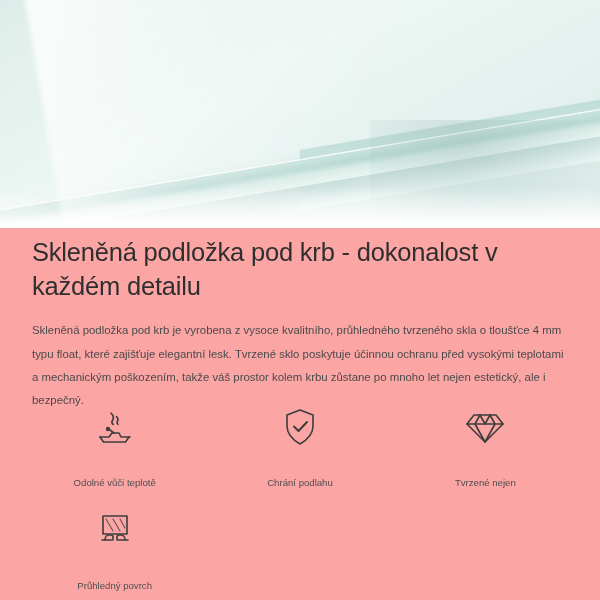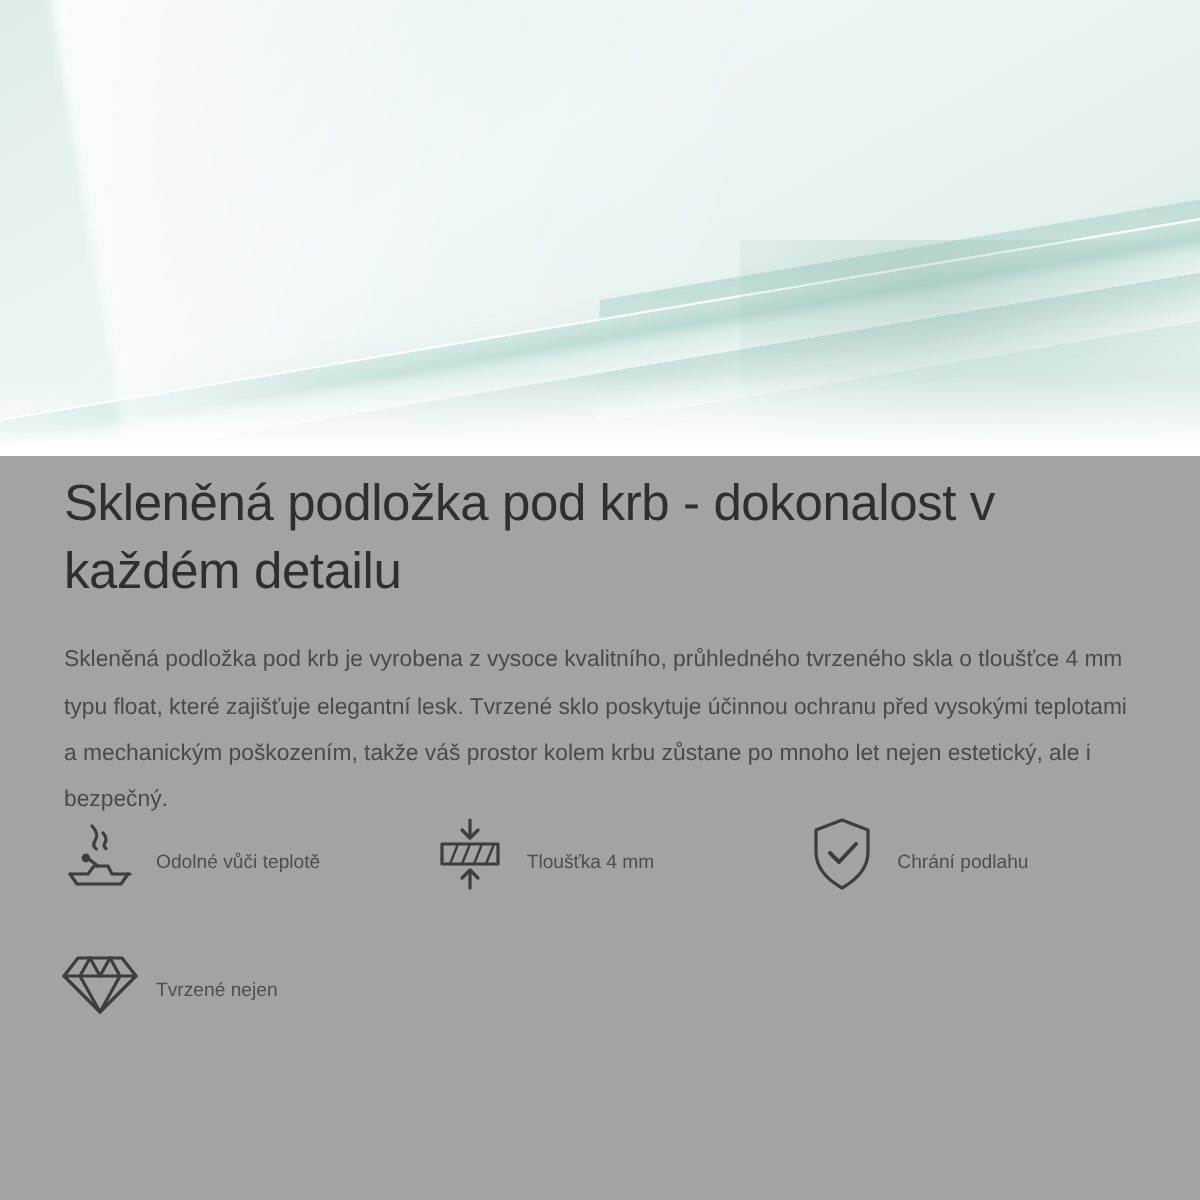--- a/index.html
+++ b/index.html
@@ -12,21 +12,21 @@
     background: #ffffff;
     font-family: "Liberation Sans", sans-serif;
     color: #3c3c3c;
     overflow: hidden;
   }
 
   .page {
     position: relative;
     width: 600px;
     height: 600px;
-    background: #a3a3a3;
+    background: #fca5a5;
     overflow: hidden;
   }
 
   
   .hero {
     position: absolute;
     top: 0;
     left: 0;
     width: 600px;
     height: 228px;
@@ -153,24 +153,25 @@
     left: 0;
     width: 600px;
     padding: 0 22px;
     box-sizing: border-box;
     display: grid;
     grid-template-columns: repeat(3, 1fr);
     grid-row-gap: 18px;
   }
   .feature {
     display: flex;
-    flex-direction: row;
+    flex-direction: column;
     align-items: center;
     justify-content: flex-start;
     text-align: center;
+    gap: 17px;
   }
   .feature-icon {
     width: 56px;
     height: 46px;
     display: flex;
     align-items: center;
     justify-content: center;
   }
   .feature-icon svg {
     display: block;
@@ -211,33 +212,20 @@
           <path d="M24.5 9.5c1.6 1.8 1.9 3.5 1 4.9-.8 1.2-.6 2.1.5 2.9"></path>
           <path d="M8 30h9l3-4h7l2 4h9"></path>
           <path d="M8 30l3.5 5h22L37 30"></path>
           <path d="M22 26l-4-3"></path>
           <circle cx="16" cy="22" r="2.2" fill="#3d3d3d" stroke="none"></circle>
         </svg>
       </div>
       <div class="feature-label">Odolné vůči teplotě</div>
     </div>
 
-    <div class="feature">
-      <div class="feature-icon">
-        <svg width="46" height="40" viewBox="0 0 46 40" fill="none" stroke="#3d3d3d" stroke-width="1.6" stroke-linecap="round" stroke-linejoin="round">
-          <path d="M23 3v8"></path>
-          <path d="M19 8l4 4 4-4"></path>
-          <path d="M23 37v-8"></path>
-          <path d="M19 32l4-4 4 4"></path>
-          <rect x="9" y="15" width="28" height="10"></rect>
-          <path d="M13 25l4-10M19 25l4-10M25 25l4-10M31 25l4-10" stroke-width="1.2"></path>
-        </svg>
-      </div>
-      <div class="feature-label">Tloušťka 4 mm</div>
-    </div>
 
     <div class="feature">
       <div class="feature-icon">
         <svg width="44" height="40" viewBox="0 0 44 40" fill="none" stroke="#3d3d3d" stroke-width="1.6" stroke-linecap="round" stroke-linejoin="round">
           <path d="M22 3l13 5v11c0 8-6 14-13 18C15 33 9 27 9 19V8l13-5z"></path>
           <path d="M16 19.5l4.5 4.5L29 15" stroke-width="2"></path>
         </svg>
       </div>
       <div class="feature-label">Chrání podlahu</div>
     </div>
@@ -248,15 +236,27 @@
           <path d="M11 8h22l7 9-18 18L4 17l7-9z"></path>
           <path d="M4 17h36"></path>
           <path d="M17 8l-5 9 10 18 10-18-5-9"></path>
           <path d="M17 8l5 9 5-9"></path>
         </svg>
       </div>
       <div class="feature-label">Tvrzené nejen</div>
     </div>
 
 
+    <div class="feature">
+      <div class="feature-icon">
+        <svg width="46" height="40" viewBox="0 0 46 40" fill="none" stroke="#3d3d3d" stroke-width="1.6" stroke-linecap="round" stroke-linejoin="round">
+          <rect x="11" y="6" width="24" height="18"></rect>
+          <path d="M14 9l7 12M21 9l7 12M28 9l5 9" stroke-width="1.1" opacity="0.8"></path>
+          <path d="M13 30c0-3 2-5 4-5h2c1 0 2 1 2 2v3"></path>
+          <path d="M25 30v-3c0-1 1-2 2-2h2c2 0 4 2 4 5"></path>
+          <path d="M10 30h10M26 30h10"></path>
+        </svg>
+      </div>
+      <div class="feature-label">Průhledný povrch</div>
+    </div>
 
   </div>
 </div>
 
 </body></html>

